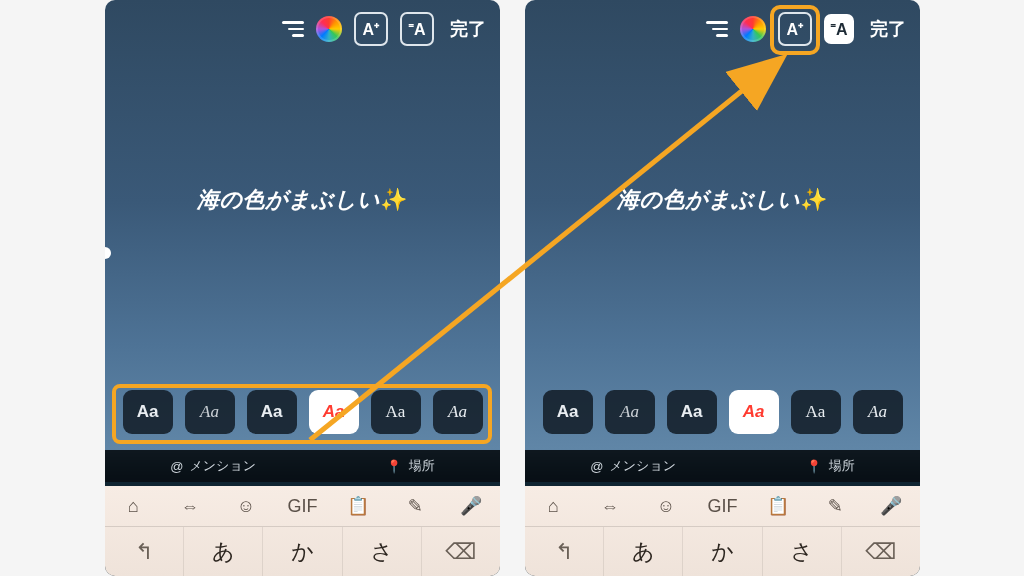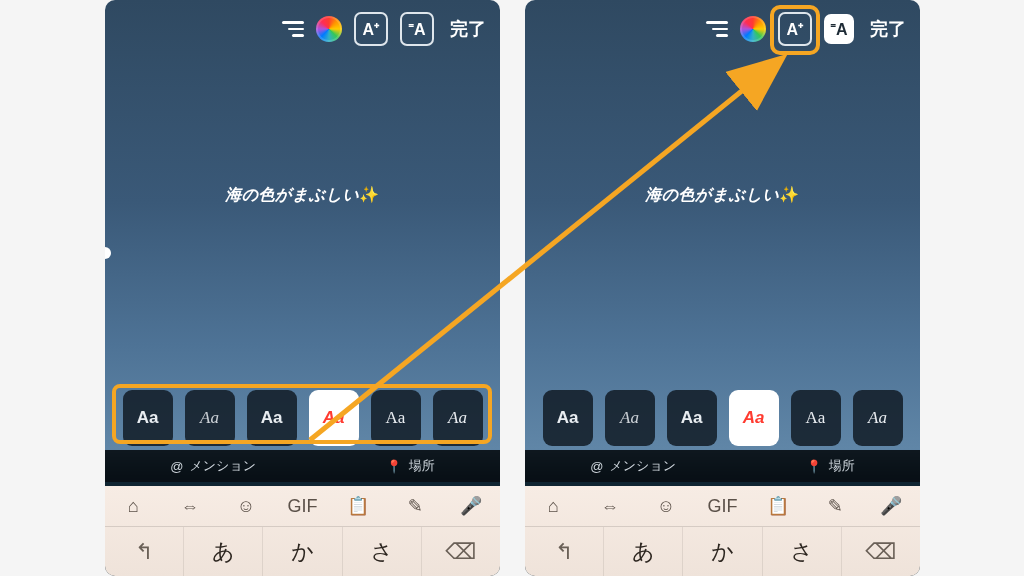--- a/index.html
+++ b/index.html
@@ -12,25 +12,25 @@
   .tbtn{width:30px;height:30px;border-radius:7px;display:flex;align-items:center;justify-content:center;font-size:16px;font-weight:600}
   .tbtn.box{border:2px solid #dfe6ec;color:#fff}
   .tbtn.solid{background:#fff;color:#1e2b36}
   .wheel{width:26px;height:26px;border-radius:50%;background:conic-gradient(#ff3b30,#ff9500,#ffcc00,#34c759,#30b0c7,#007aff,#af52de,#ff2d55,#ff3b30);box-shadow:inset 0 0 0 2px rgba(255,255,255,.15)}
   .hamb{display:flex;flex-direction:column;justify-content:center;gap:4px;width:22px}
   .hamb span{display:block;height:2.5px;background:#fff;border-radius:2px}
   .hamb span:nth-child(1){width:100%;align-self:flex-end}
   .hamb span:nth-child(2){width:75%;align-self:flex-end}
   .hamb span:nth-child(3){width:55%;align-self:flex-end}
   .done{font-size:18px;color:#fff;font-weight:700;padding:0 4px}
-  .caption{position:absolute;top:185px;left:0;right:0;text-align:center;font-style:italic;color:#fff;font-size:16px;font-weight:600;letter-spacing:.5px}
+  .caption{position:absolute;top:185px;left:0;right:0;text-align:center;font-style:italic;color:#fff;font-size:22px;font-weight:600;letter-spacing:.5px}
   .caption .spark{font-style:normal}
   .slider-dot{position:absolute;left:-6px;top:247px;width:12px;height:12px;border-radius:50%;background:#fff}
   .fonts{position:absolute;left:8px;right:8px;top:390px;display:flex;gap:12px;justify-content:center}
-  .fchip{width:50px;height:56px;border-radius:9px;background:rgba(10,18,26,.78);display:flex;align-items:center;justify-content:center;color:#e9edf1;font-size:17px}
+  .fchip{width:50px;height:44px;border-radius:9px;background:rgba(10,18,26,.78);display:flex;align-items:center;justify-content:center;color:#e9edf1;font-size:17px}
   .fchip.sel{background:#fff}
   .fchip.sel span{color:#ff3b30;font-weight:800;font-style:italic}
   .f0 span{font-weight:800}
   .f1 span{font-family:cursive;font-style:italic;opacity:.85}
   .f2 span{font-weight:800;font-family:"Arial Black",sans-serif}
   .f4 span{font-family:Georgia,serif}
   .f5 span{font-style:italic;font-family:Georgia,serif}
   .tagrow{position:absolute;left:0;right:0;top:450px;height:32px;background:rgba(8,14,20,.92);display:flex;align-items:center;justify-content:space-around;color:#cfd6dd;font-size:13px}
   .tag{display:flex;align-items:center;gap:6px}
   .kb{position:absolute;left:0;right:0;bottom:0;height:90px;background:linear-gradient(180deg,#f7ece4,#efe3da);display:flex;flex-direction:column}

